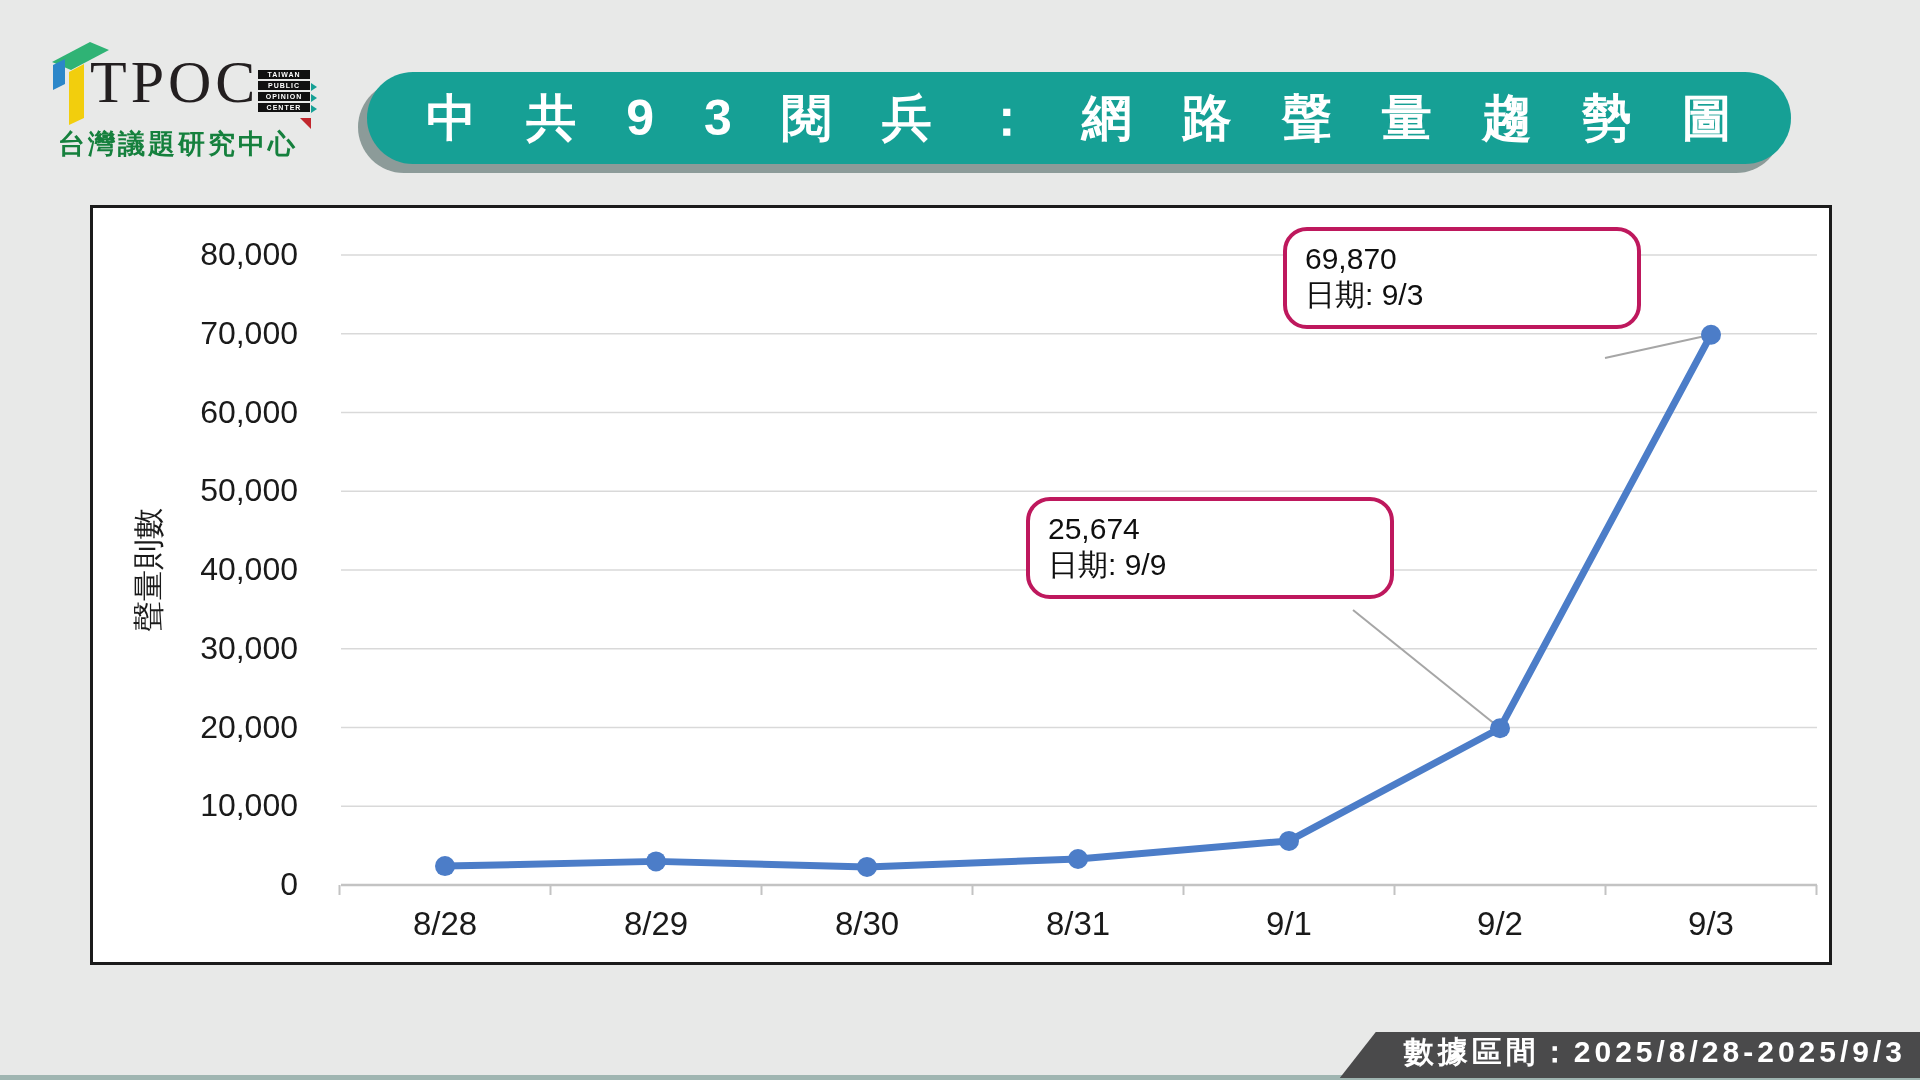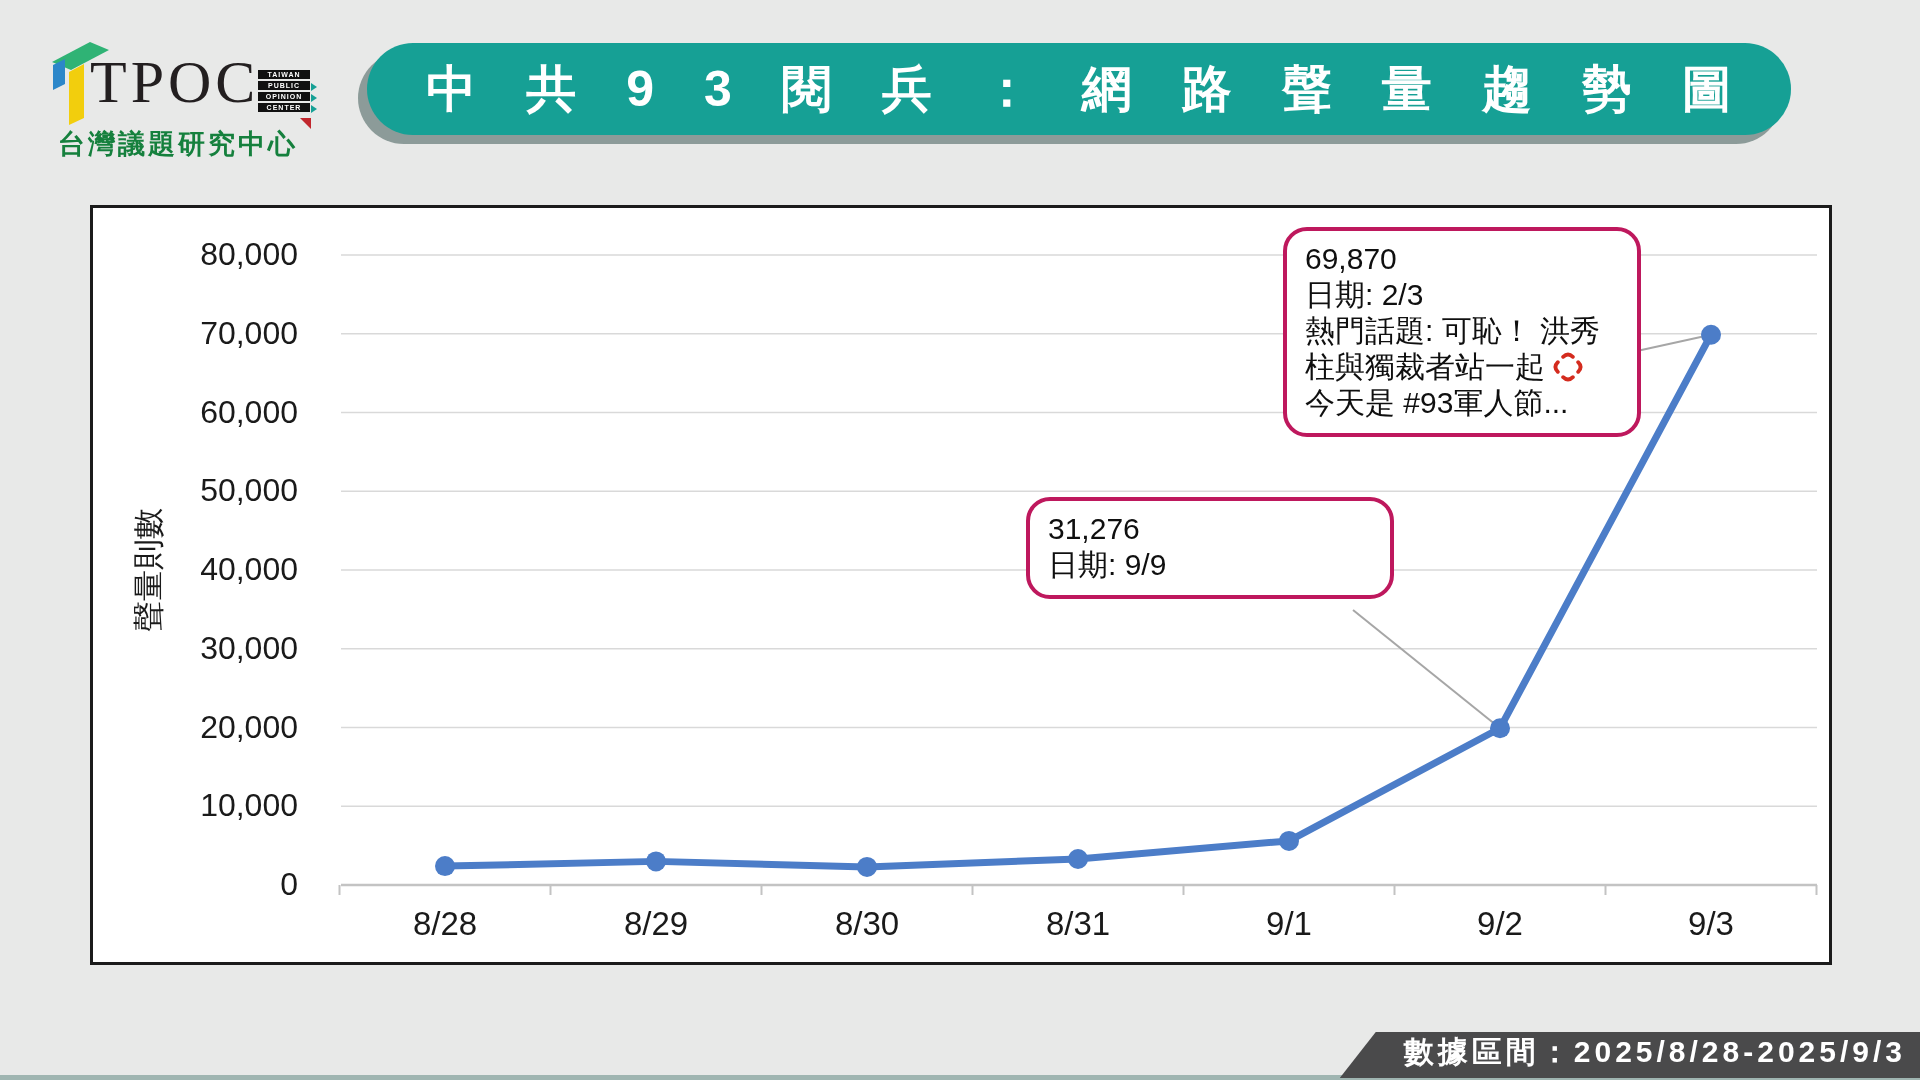--- a/index.html
+++ b/index.html
@@ -28,21 +28,21 @@
     border-left:6px solid #16A095;border-top:4px solid transparent;border-bottom:4px solid transparent;
   }
   .logo-redtri{position:absolute;left:252px;top:100px;width:0;height:0;
     border-top:11px solid #C1272D;border-left:11px solid transparent;}
   .logo-zh{
     position:absolute;left:10px;top:108px;font-size:27px;font-weight:bold;
     letter-spacing:3px;color:#15803d;white-space:nowrap;
   }
   
   .banner{
-    position:absolute;left:367px;top:43px;width:1424px;height:92px;
+    position:absolute;left:367px;top:72px;width:1424px;height:92px;
     background:#16A095;border-radius:46px;
     box-shadow:-9px 9px 0 rgba(47,77,74,.5);
     display:flex;align-items:center;justify-content:center;
   }
   .banner span{
     color:#fff;font-size:50px;font-weight:bold;letter-spacing:50px;
     margin-right:-50px;white-space:nowrap;
   }
   
   .chart-box{
@@ -133,34 +133,24 @@
       <circle cx="774" cy="658.8875" r="10" fill="#4C7DC8"></circle>
       <circle cx="985" cy="651.0125" r="10" fill="#4C7DC8"></circle>
       <circle cx="1196" cy="632.9" r="10" fill="#4C7DC8"></circle>
       <circle cx="1407" cy="520.2481250000001" r="10" fill="#4C7DC8"></circle>
       <circle cx="1618" cy="126.77374999999995" r="10" fill="#4C7DC8"></circle>
     </svg>
 </div>
 
 <div class="callout" style="left:1283px;top:227px;width:316px;">
   <div>69,870</div>
-  <div>日期: 2/3</div>
-  <div><span>熱門話題: 可恥！ 洪秀柱與獨裁者站一起</span>
-    <svg class="anger" viewBox="0 0 24 24">
-      <g transform="rotate(45 12 12)" fill="none" stroke="#D42B1E" stroke-width="3" stroke-linecap="round">
-        <path d="M3.5 9 Q3.5 3.5 9 3.5"></path>
-        <path d="M15 3.5 Q20.5 3.5 20.5 9"></path>
-        <path d="M20.5 15 Q20.5 20.5 15 20.5"></path>
-        <path d="M9 20.5 Q3.5 20.5 3.5 15"></path>
-      </g>
-    </svg>
-    <span>今天是 #93軍人節...</span></div>
+  <div>日期: 9/3</div>
 </div>
 
 <div class="callout" style="left:1026px;top:497px;width:326px;">
-  <div>31,276</div>
+  <div>25,674</div>
   <div>日期: 9/9</div>
 </div>
 
 <div class="bottom-strip"></div>
 <div class="footer-bar">
   <span>數據區間：2025/8/28-2025/9/3</span>
 </div>
 
 </body></html>

